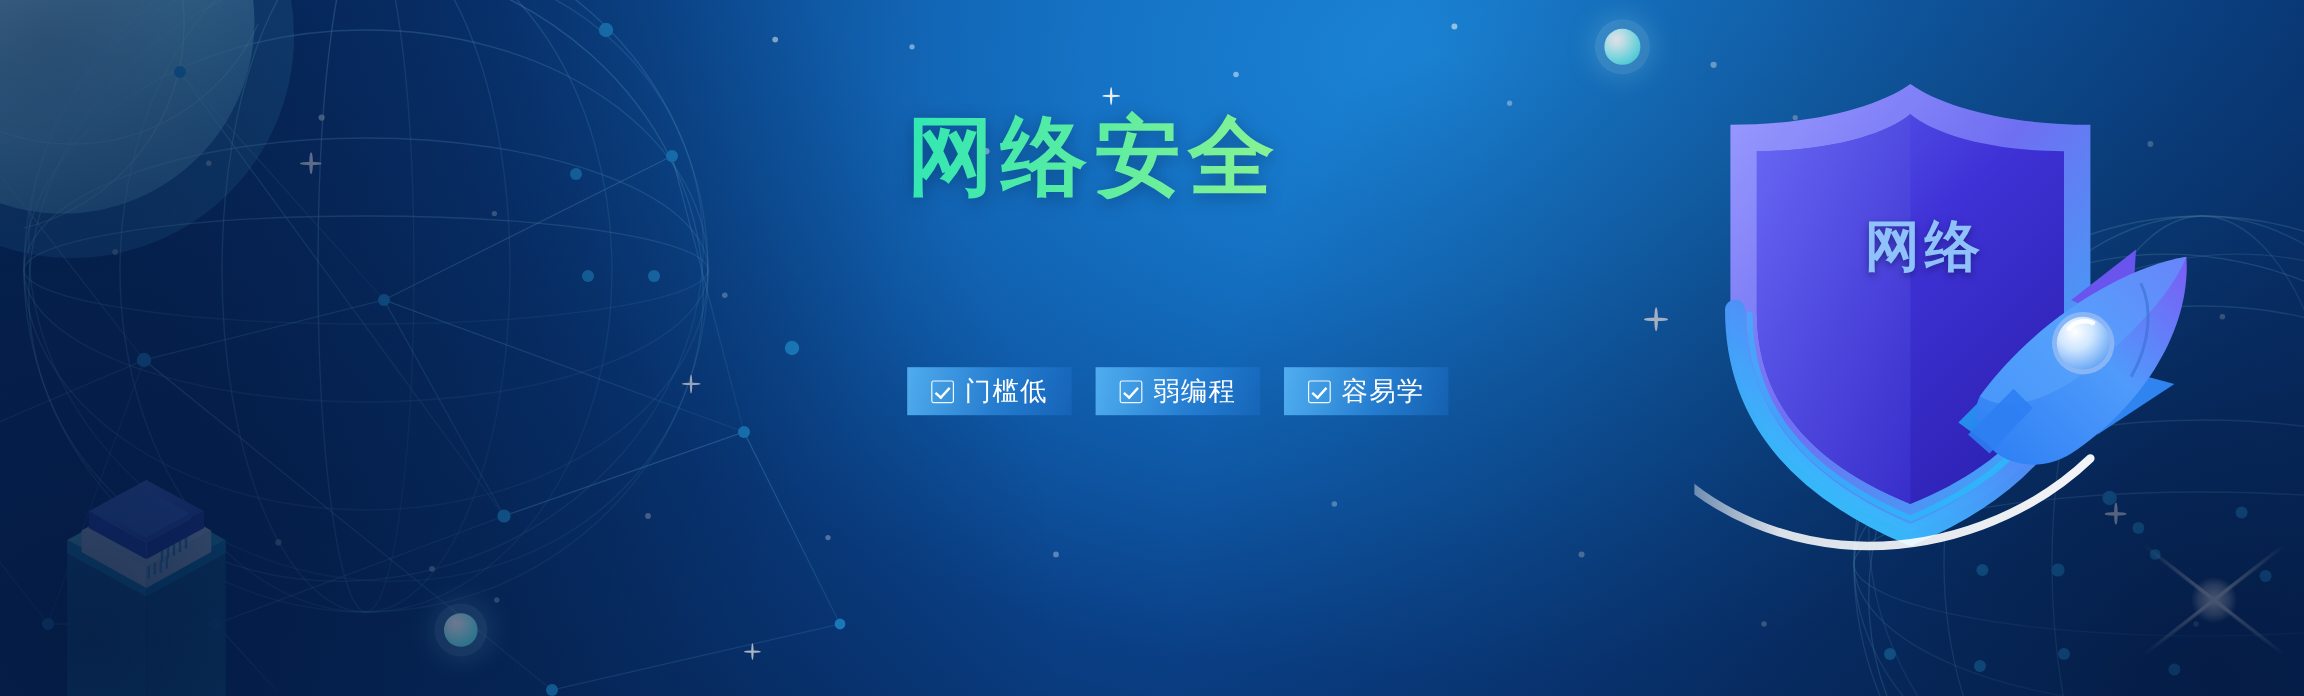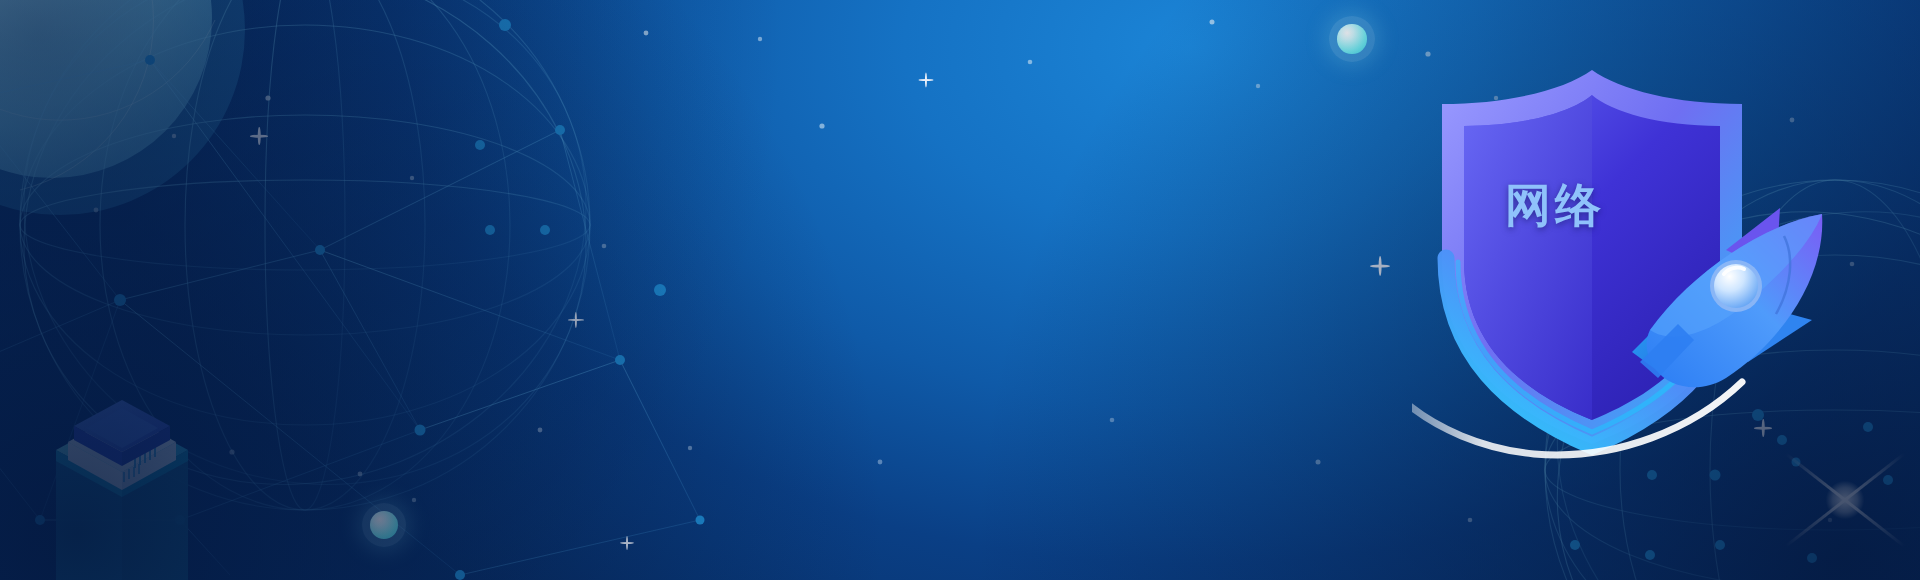--- a/index.html
+++ b/index.html
@@ -104,22 +104,22 @@
   }
   .tag .chk::after{
     content:""; position:absolute; left:5px; top:2px;
     width:5px; height:10px; border:solid #ffffff;
     border-width:0 2px 2px 0; transform:rotate(42deg);
   }
 
   
   .art{ position:absolute; right:78px; top:62px; width:430px; height:420px; }
   .shield-label{
-    position:absolute; left:93px; top:112px; width:176px;
-    text-align:left; z-index:4; pointer-events:none;
+    position:absolute; left:104px; top:112px; width:176px;
+    text-align:center; z-index:4; pointer-events:none;
   }
   .shield-label div{
     font-size:46px; line-height:62px; font-weight:bold; letter-spacing:4px;
     color:#8fc2fb;
     text-shadow:0 2px 6px rgba(16,20,90,.55);
   }
 </style>
 </head>
 <body>
 
@@ -406,17 +406,32 @@
       </g>
     </svg>
 
     <div class="shield-label">
       <div>网络</div>
     </div>
   </div>
 
   <div class="content">
     <div class="headline">
+      <div class="title-main">网络安全</div>
     </div>
 
+    <div class="tags">
+      <div class="tag">
+        <span class="chk"></span>
+        <span>门槛低</span>
+      </div>
+      <div class="tag">
+        <span class="chk"></span>
+        <span>弱编程</span>
+      </div>
+      <div class="tag">
+        <span class="chk"></span>
+        <span>容易学</span>
+      </div>
+    </div>
   </div>
 
 </div>
 
 </body></html>

